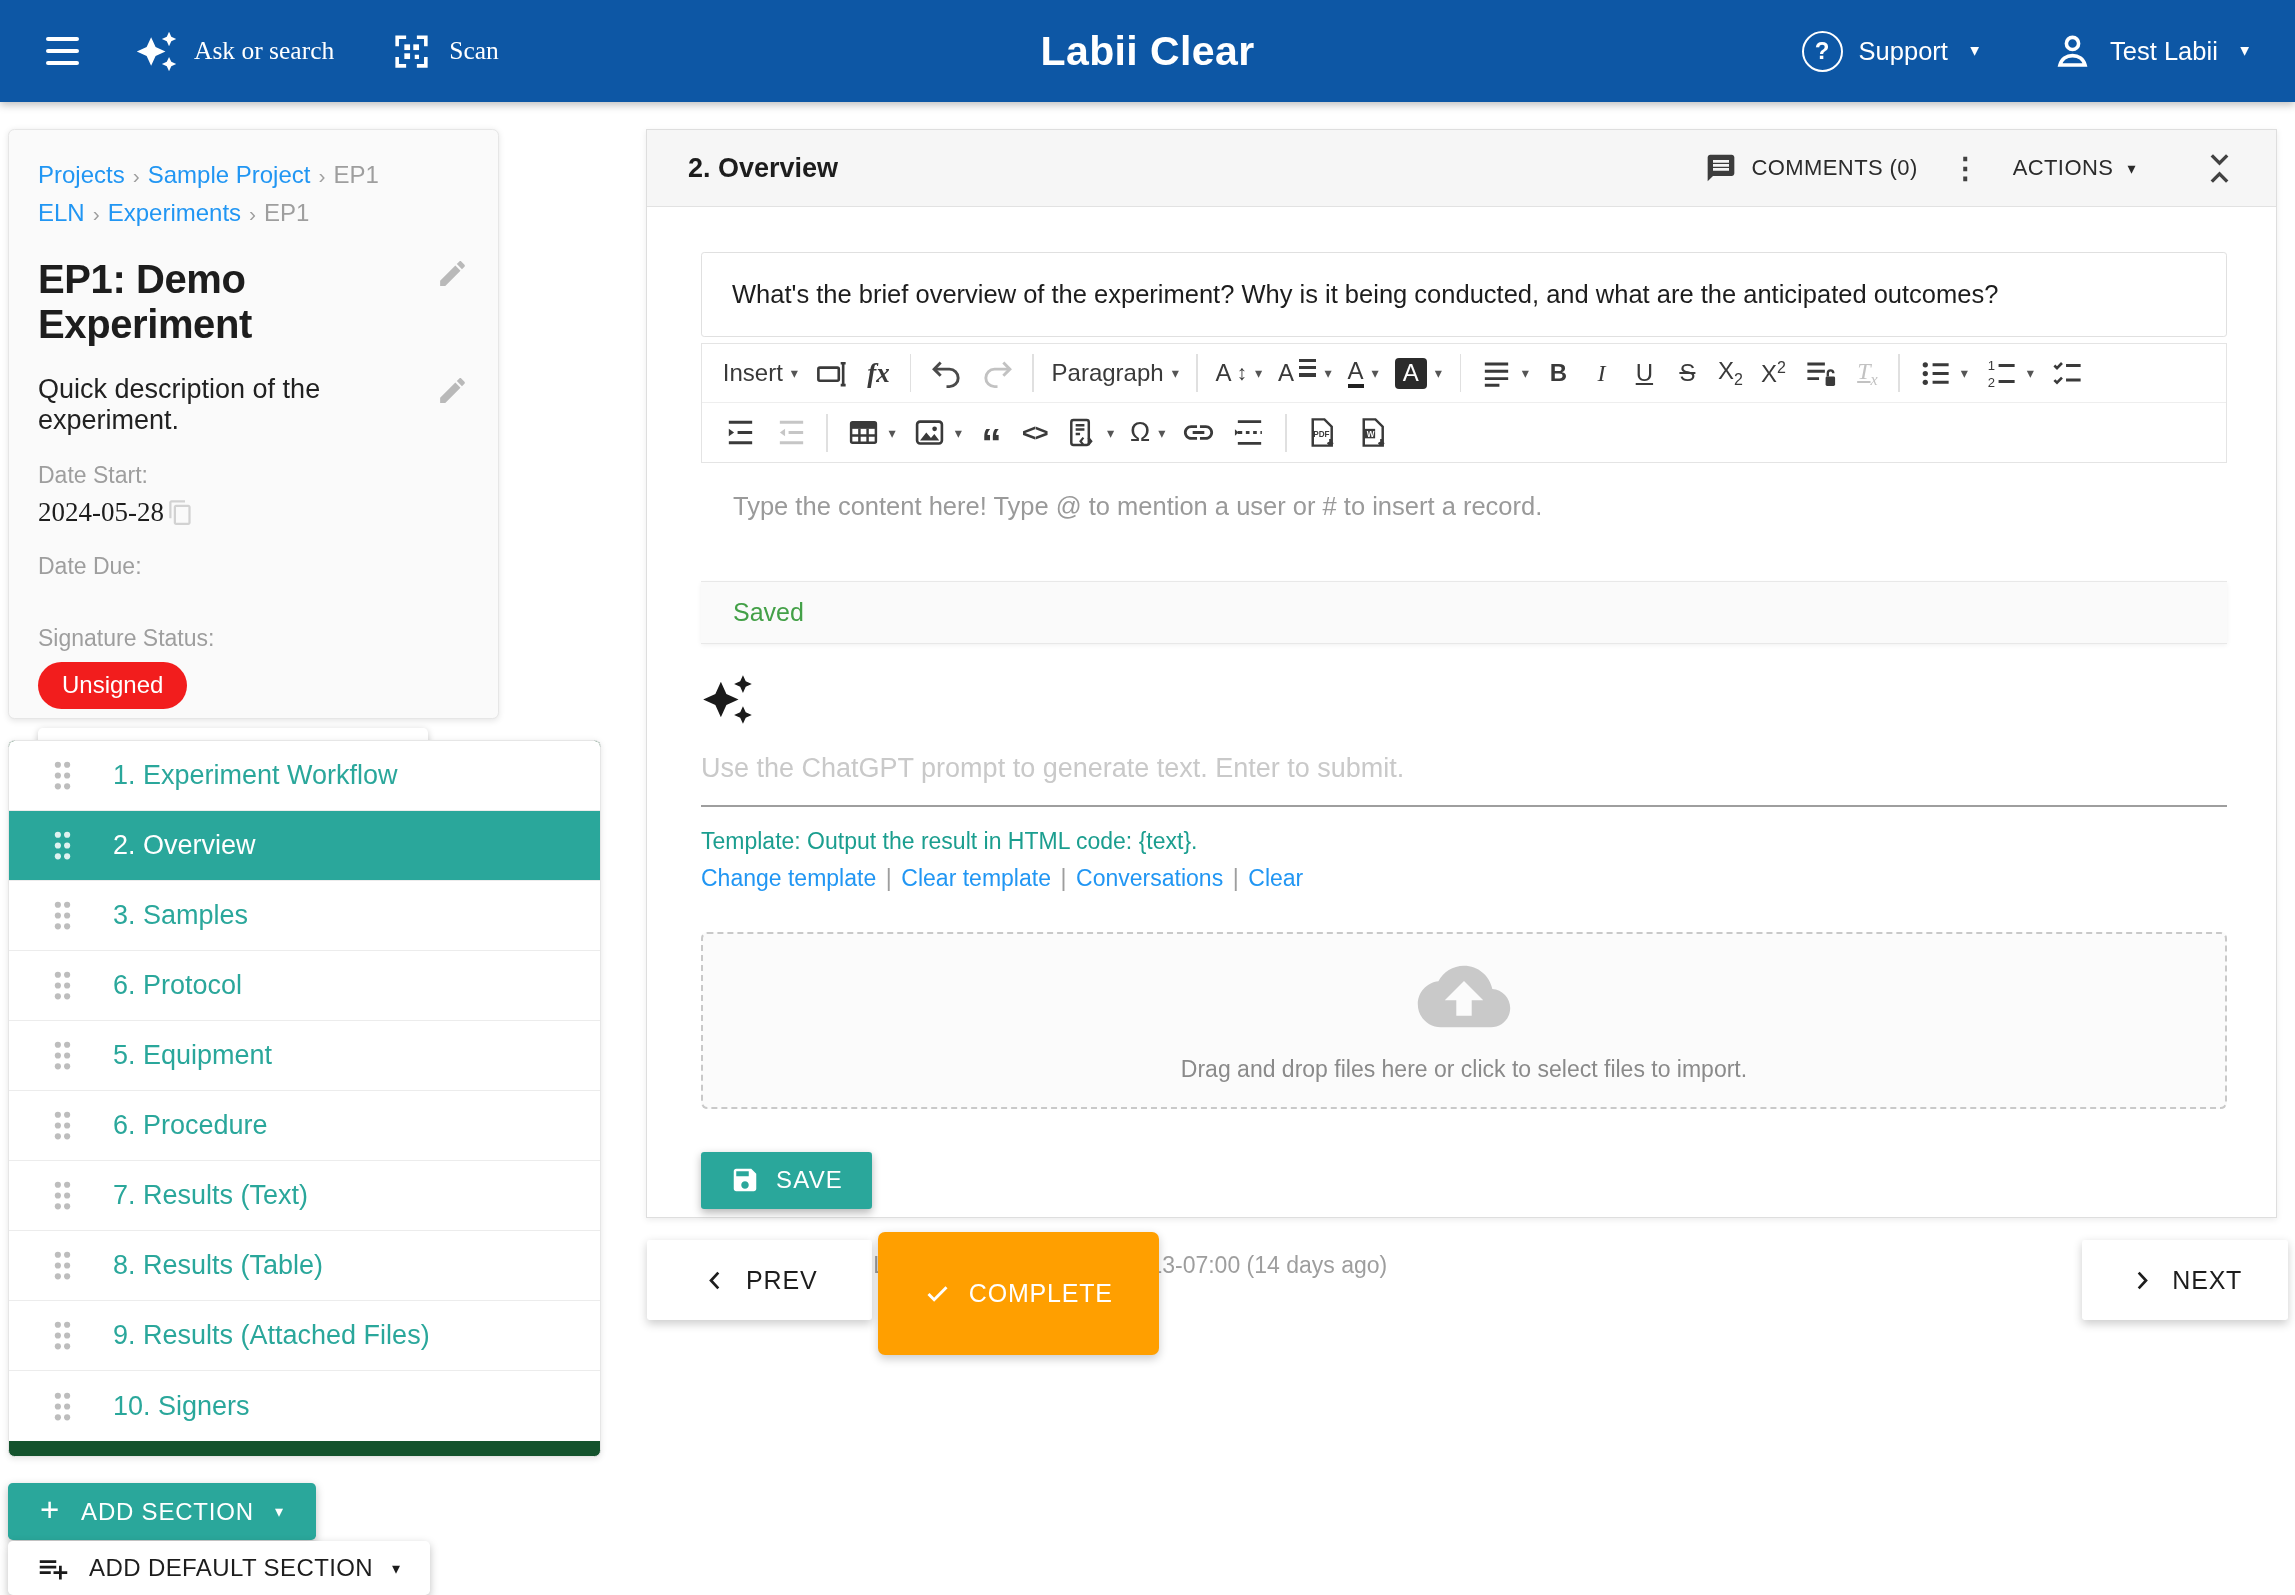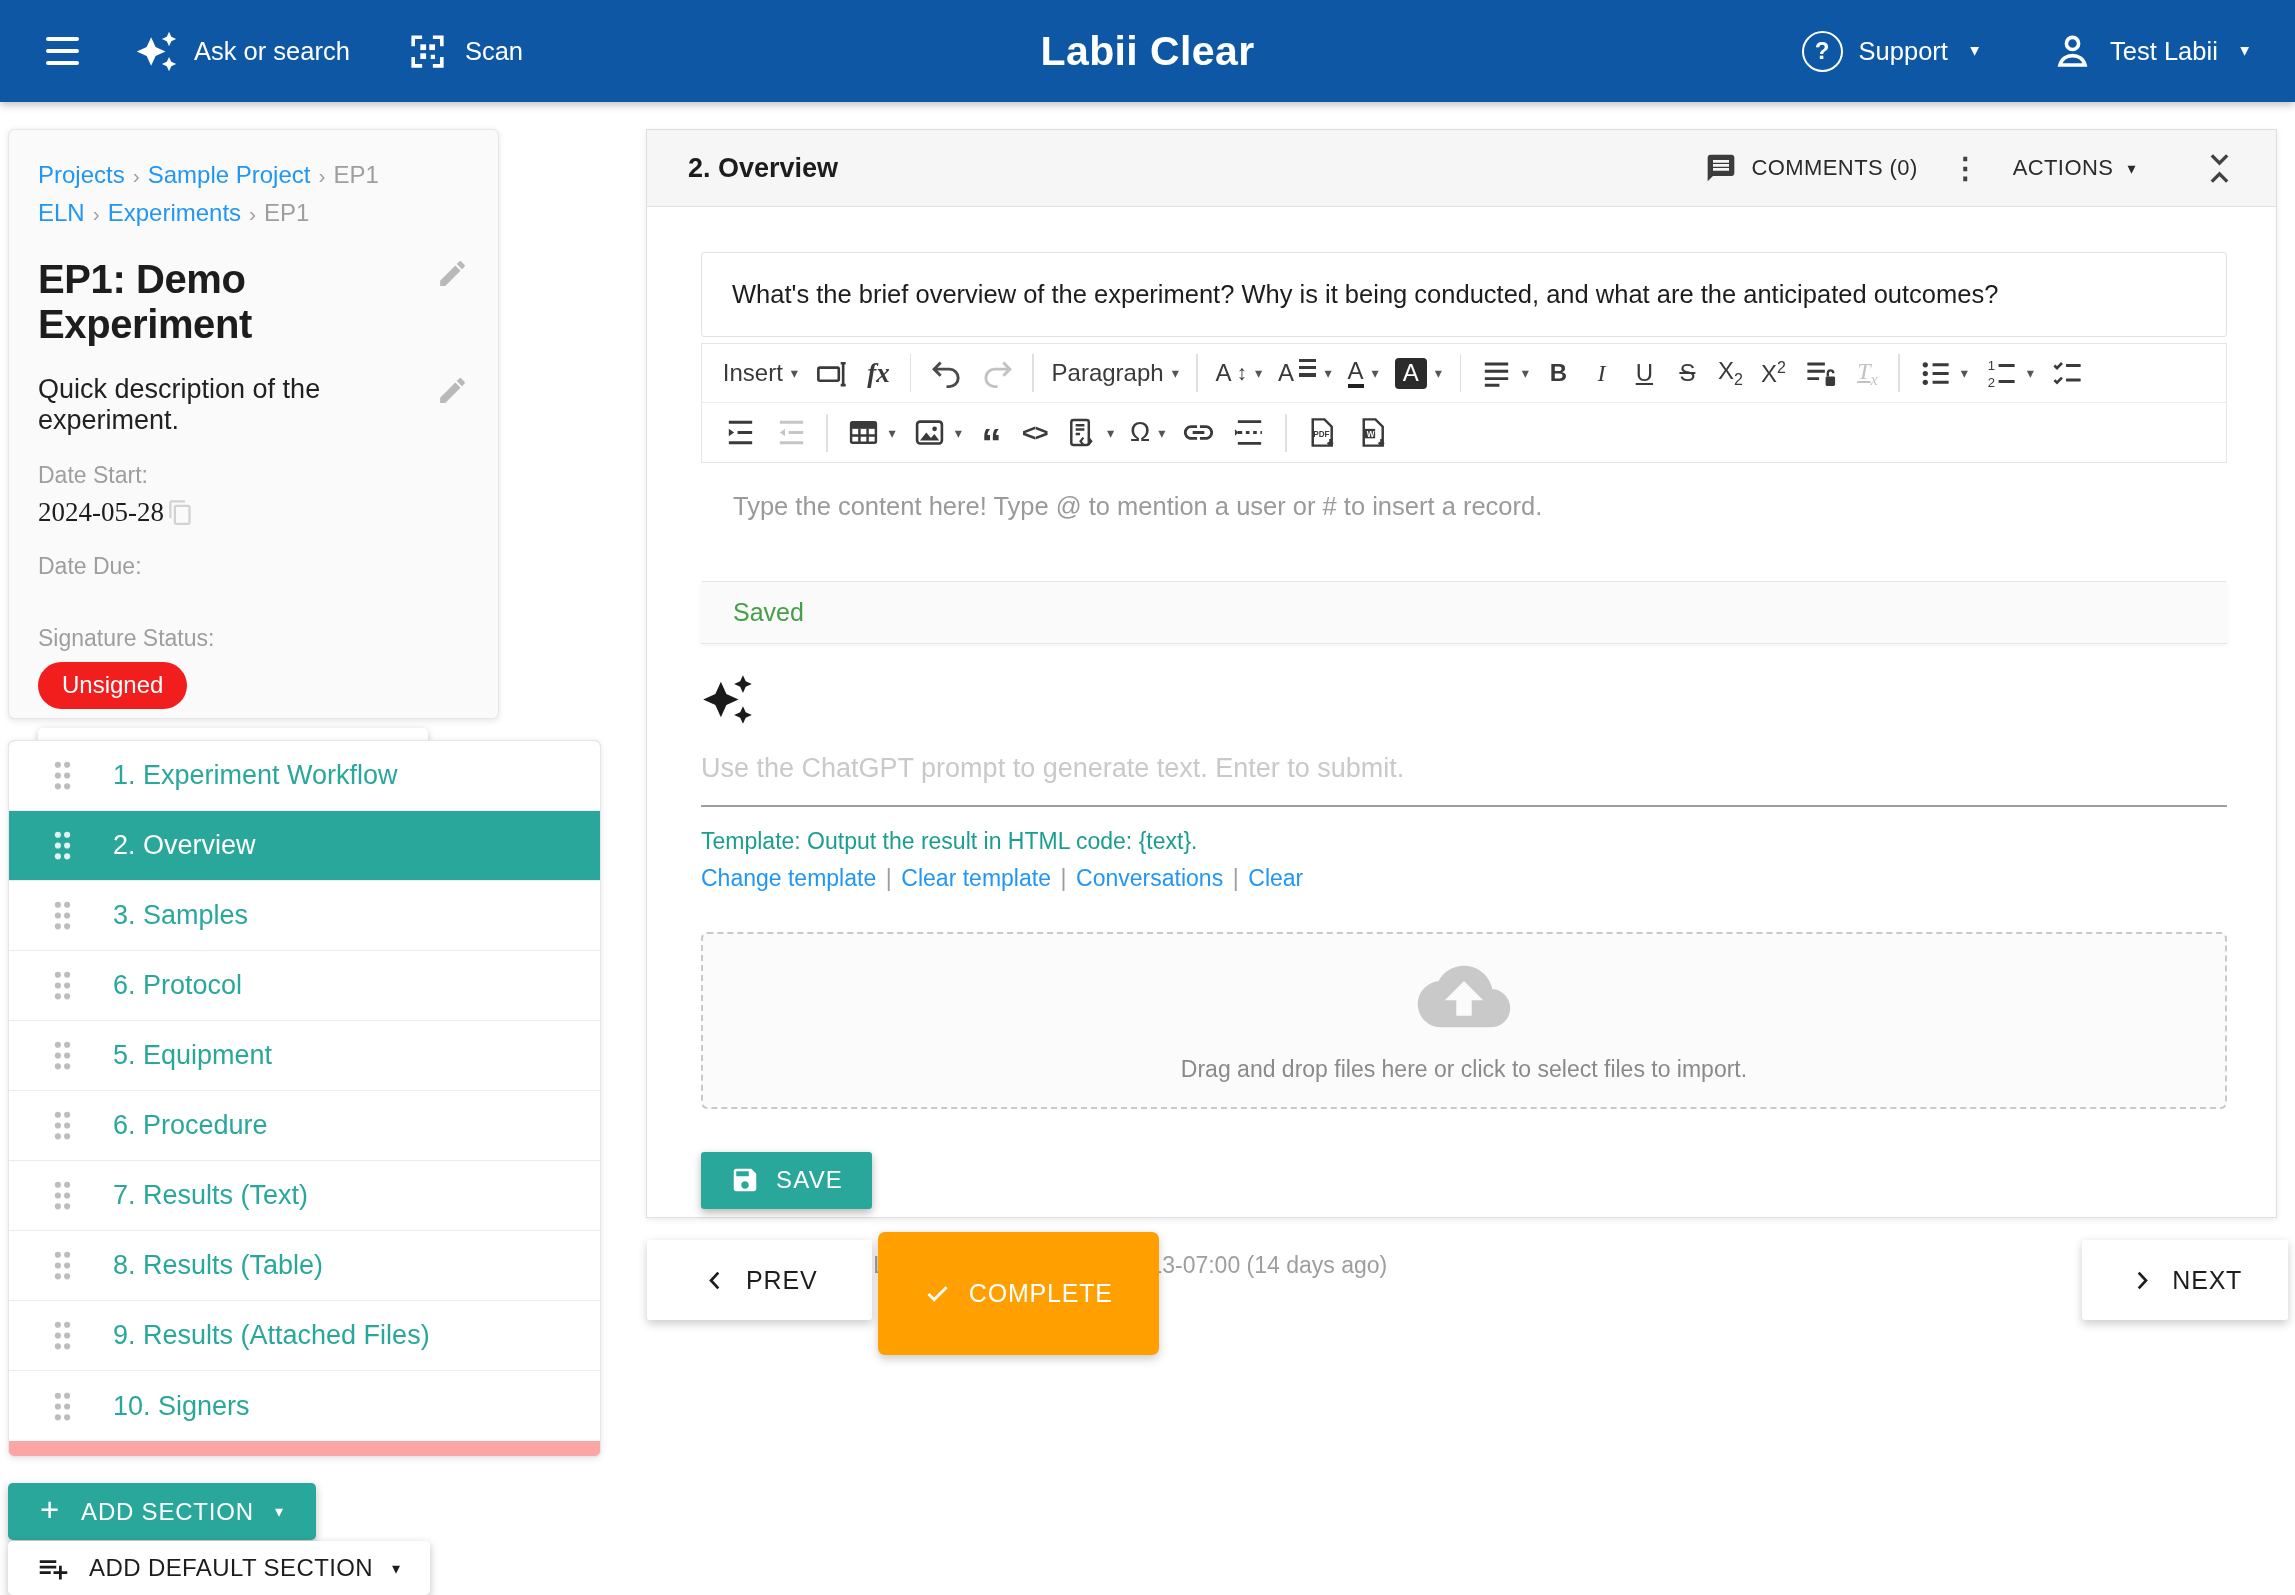--- a/index.html
+++ b/index.html
@@ -3,21 +3,21 @@
 <meta charset="utf-8">
 <style>
   * { margin:0; padding:0; box-sizing:border-box; }
   html,body { width:2295px; height:1596px; font-family:"Liberation Sans", sans-serif; background:#ffffff; }
   .page { position:relative; width:2295px; height:1596px; overflow:hidden; background:#ffffff; }
 
   
   .navbar { position:absolute; top:0; left:0; width:2295px; height:102px; background:#0d57a5;
             display:flex; align-items:center; padding:0 46px; color:#fff; z-index:50;
             box-shadow:0 3.2px 8px rgba(0,0,0,.25); }
-  .nav-left { display:flex; align-items:center; gap:56px; }
+  .nav-left { display:flex; align-items:center; gap:56px;font-family:Liberation Serif, serif; }
   .hamburger { display:flex; flex-direction:column; gap:7.2px; cursor:pointer; }
   .hamburger i { display:block; width:33px; height:4.8px; background:#fff; border-radius:2.4px; }
   .nav-item { display:flex; align-items:center; gap:16px; font-size:25.5px; cursor:pointer; }
   .brand { position:absolute; left:50%; transform:translateX(-50%); font-size:41px; font-weight:bold; letter-spacing:0.4px; }
   .nav-right { margin-left:auto; display:flex; align-items:center; gap:72px; }
   .caret { font-size:17.5px; line-height:1; margin-left:6.4px; }
   .qmark { width:41px; height:41px; border:2.4px solid #fff; border-radius:50%; display:flex; align-items:center; justify-content:center; font-size:24px; font-weight:bold; }
   .nav-ic { width:43px; height:43px; }
 
   
@@ -38,21 +38,21 @@
           padding:9.6px 24px; border-radius:35px; }
   .side-btn { display:flex; align-items:center; gap:17.5px; background:#fff; border:none; border-radius:4.8px;
               box-shadow:0 2.4px 7.2px rgba(0,0,0,.22); padding:0 24px; height:53px; width:fit-content;
               font-family:inherit; font-size:24px; letter-spacing:0.8px; color:#1d1d1d; cursor:pointer; }
   .side-btn .bcaret { font-size:16px; color:#1d1d1d; }
   .mt24 { margin-top:19px; } .mt14 { margin-top:11px; }
   .side-ic { width:32px; height:32px; }
   .kebab { font-size:29px; color:#424242; font-weight:bold; line-height:1; }
 
   
-  .toc-card { position:absolute; left:8px; top:740px; width:593px; height:717px; background:#fca5a5; overflow:hidden; padding:0; }
+  .toc-card { position:absolute; left:8px; top:740px; width:593px; height:717px; background:#14532d; overflow:hidden; padding:0; }
   .toc-row { height:70px; display:flex; align-items:center; gap:32px; padding-left:35px;
              border-bottom:1.6px solid #ececec; cursor:pointer; color:#bdbdbd; background:#fff; }
   .toc-row:last-child { border-bottom:none; }
   .toc-row .i-drag { width:37px; height:37px; flex:none; }
   .toc-label { font-size:27px; color:#2aa79b; }
   .toc-row.active { background:#2aa79b; color:rgba(255,255,255,.85); }
   .toc-row.active .toc-label { color:#ffffff; }
 
   .add-section { position:absolute; left:8px; top:1483px; height:57px; display:flex; align-items:center; gap:21px;
                  background:#2aa79b; color:#fff; border:none; border-radius:4.8px; padding:0 32px;

